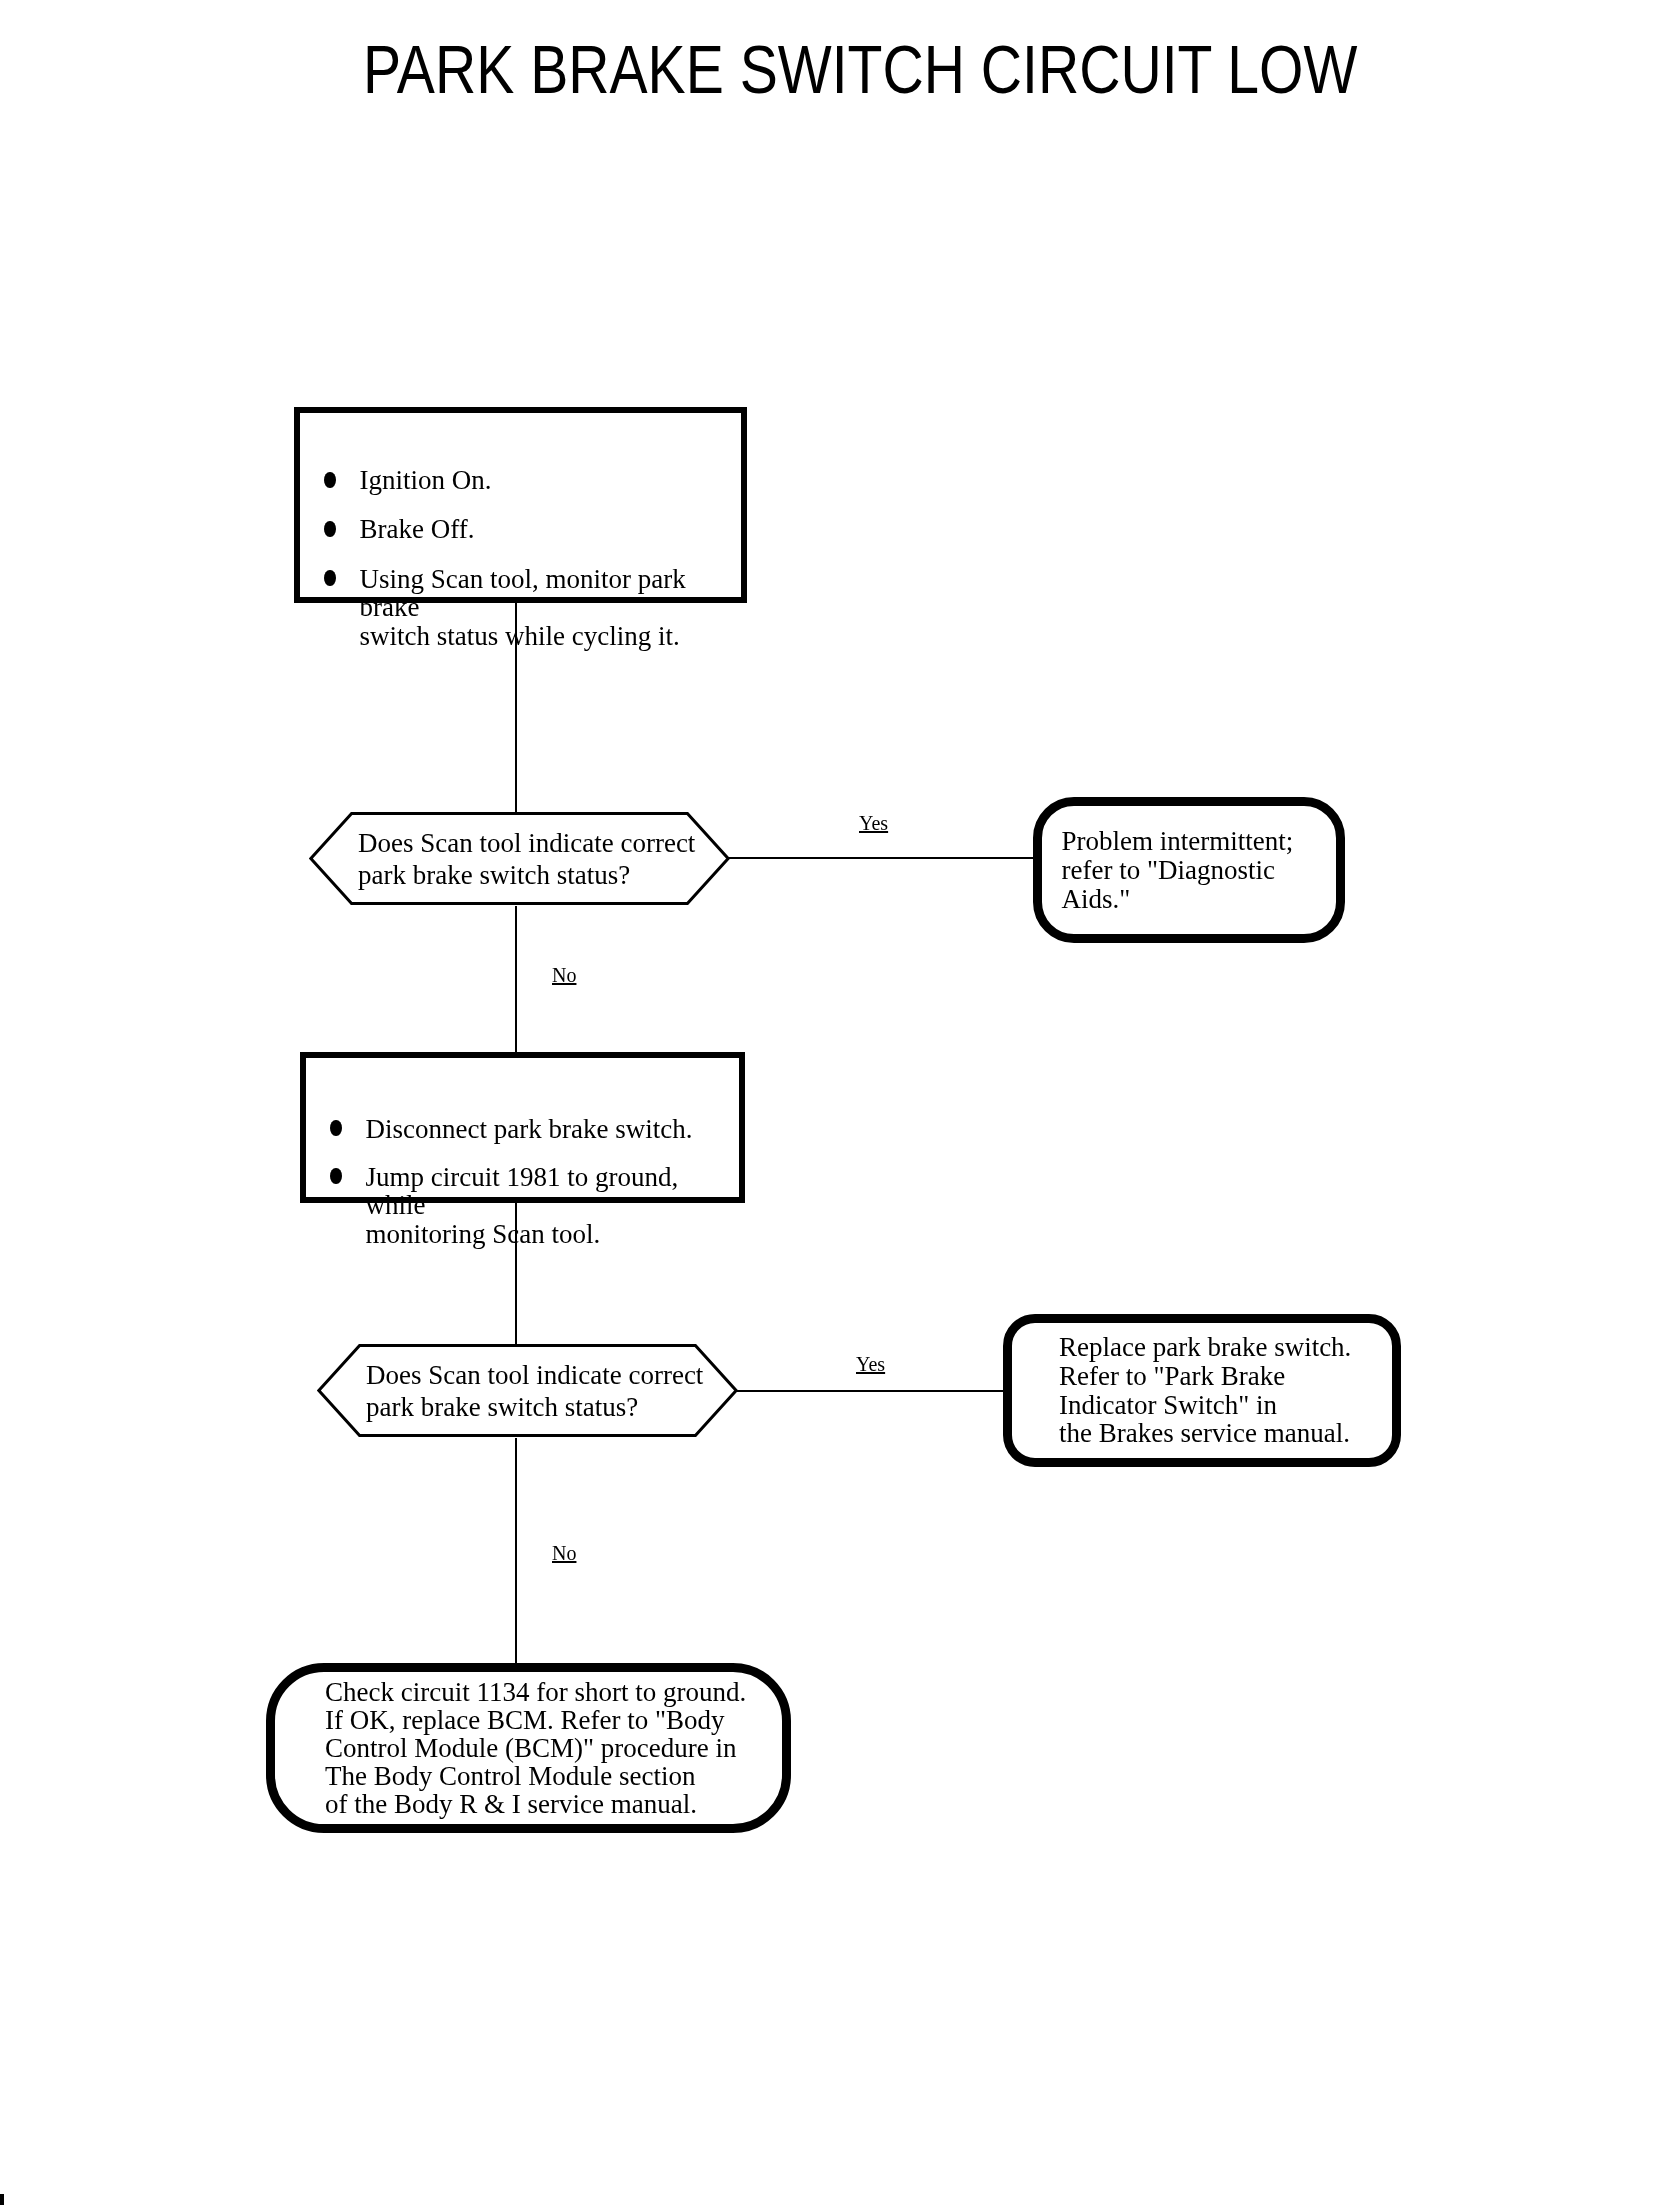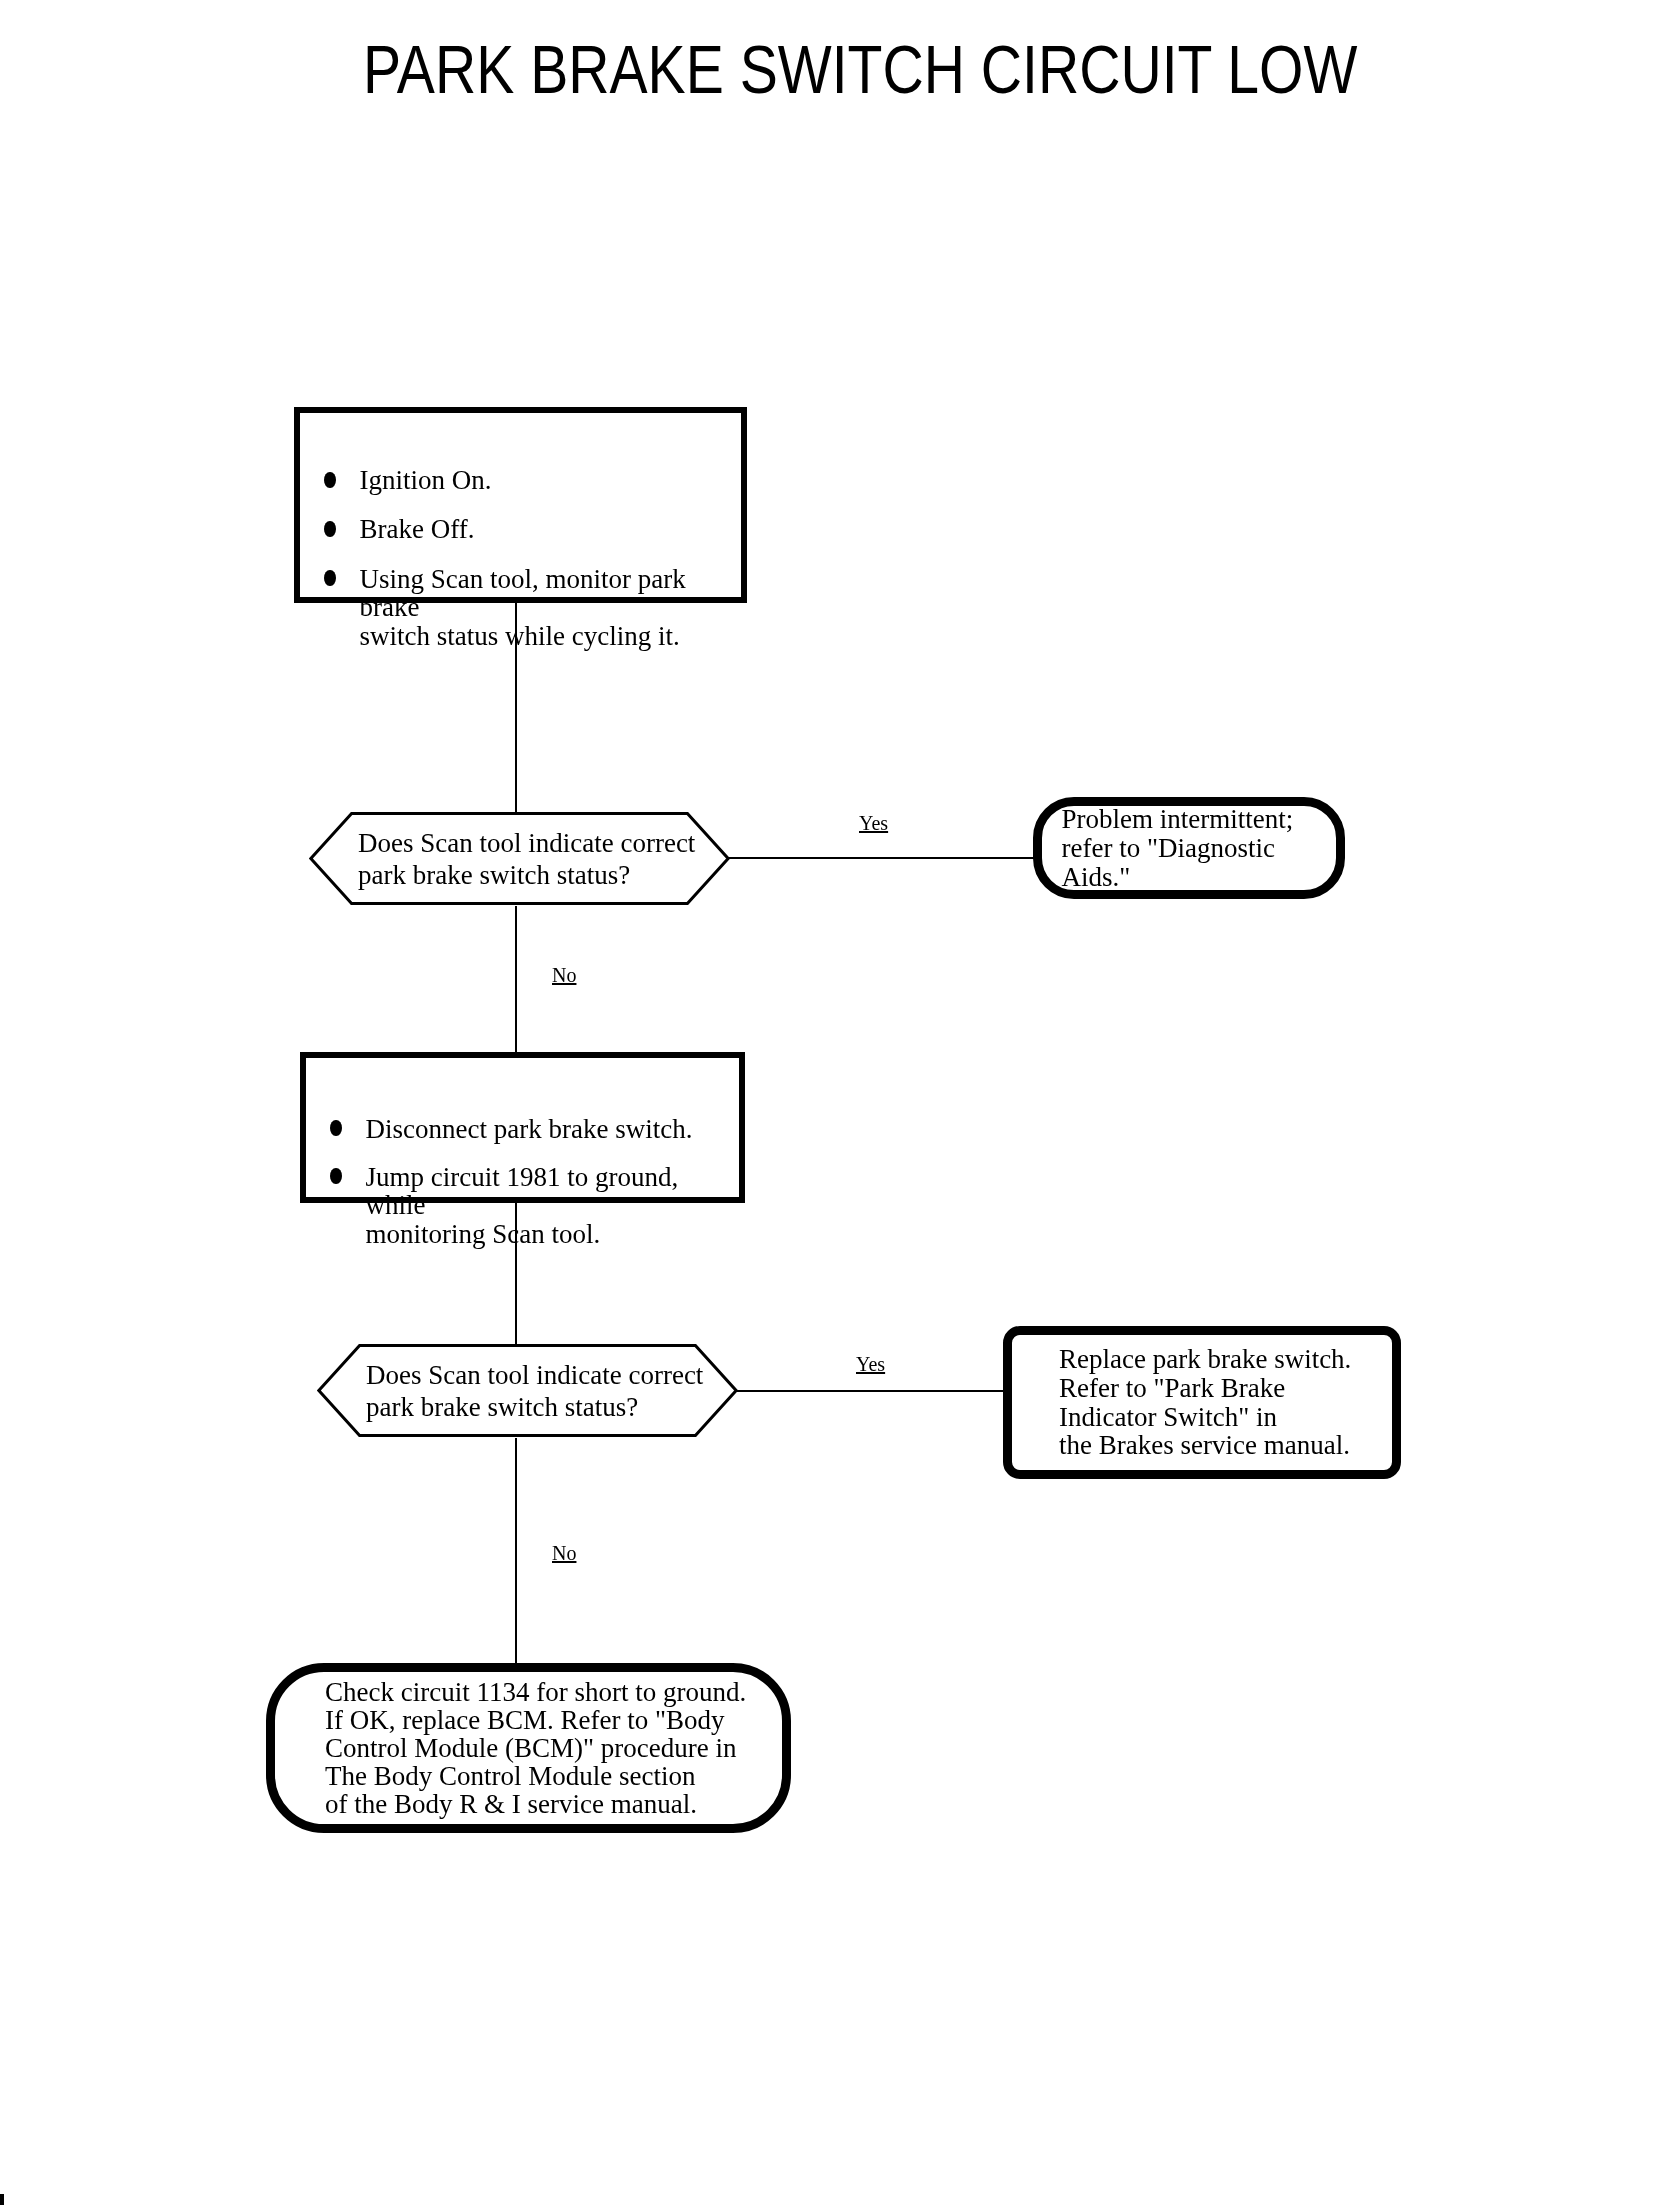--- a/index.html
+++ b/index.html
@@ -89,21 +89,21 @@
     <svg viewBox="0 0 692 156" preserveAspectRatio="none">
       <polygon points="3,78 70,4 622,4 689,78 622,152 70,152" fill="#ffffff" stroke="#000000" stroke-width="5"></polygon>
     </svg>
     <div class="hex-text">Does Scan tool indicate correct
 park brake switch status?</div>
   </div>
 
   <div class="hline" style="left:728px;top:857px;width:306px;"></div>
   <span class="edge-label" style="left:859px;top:813px;">Yes</span>
 
-  <div class="rounded" style="left:1033px;top:797px;width:312px;height:102px;border-radius:41px;padding-left:19.5px;">Problem intermittent;
+  <div class="rounded" style="left:1033px;top:797px;width:312px;height:146px;border-radius:41px;padding-left:19.5px;">Problem intermittent;
 refer to "Diagnostic
 Aids."</div>
 
   <div class="vline" style="left:515px;top:906px;height:147px;"></div>
   <span class="edge-label" style="left:552px;top:965px;">No</span>
 
   <div class="rect-box" style="left:300px;top:1052px;width:445px;height:151px;padding:20.7px 17px 12px 24px;">
     <div class="rows" style="gap:19.5px;">
       <div class="brow">
         <span class="dot"></span>
@@ -123,21 +123,21 @@
     <svg viewBox="0 0 692 156" preserveAspectRatio="none">
       <polygon points="3,78 70,4 622,4 689,78 622,152 70,152" fill="#ffffff" stroke="#000000" stroke-width="5"></polygon>
     </svg>
     <div class="hex-text">Does Scan tool indicate correct
 park brake switch status?</div>
   </div>
 
   <div class="hline" style="left:737px;top:1390px;width:269px;"></div>
   <span class="edge-label" style="left:856px;top:1354px;">Yes</span>
 
-  <div class="rounded" style="left:1003px;top:1314px;width:398px;height:153px;border-radius:17px;padding-left:47px;line-height:28.6px;margin-top:12px;">Replace park brake switch.
+  <div class="rounded" style="left:1003px;top:1314px;width:398px;height:153px;border-radius:32px;padding-left:47px;line-height:28.6px;">Replace park brake switch.
 Refer to "Park Brake
 Indicator Switch" in
 the Brakes service manual.</div>
 
   <div class="vline" style="left:515px;top:1438px;height:226px;"></div>
   <span class="edge-label" style="left:552px;top:1543px;">No</span>
 
   <div class="rounded" style="left:266px;top:1663px;width:525px;height:170px;border-radius:58px;padding-left:50px;line-height:28px;">Check circuit 1134 for short to ground.
 If OK, replace BCM. Refer to "Body
 Control Module (BCM)" procedure in

